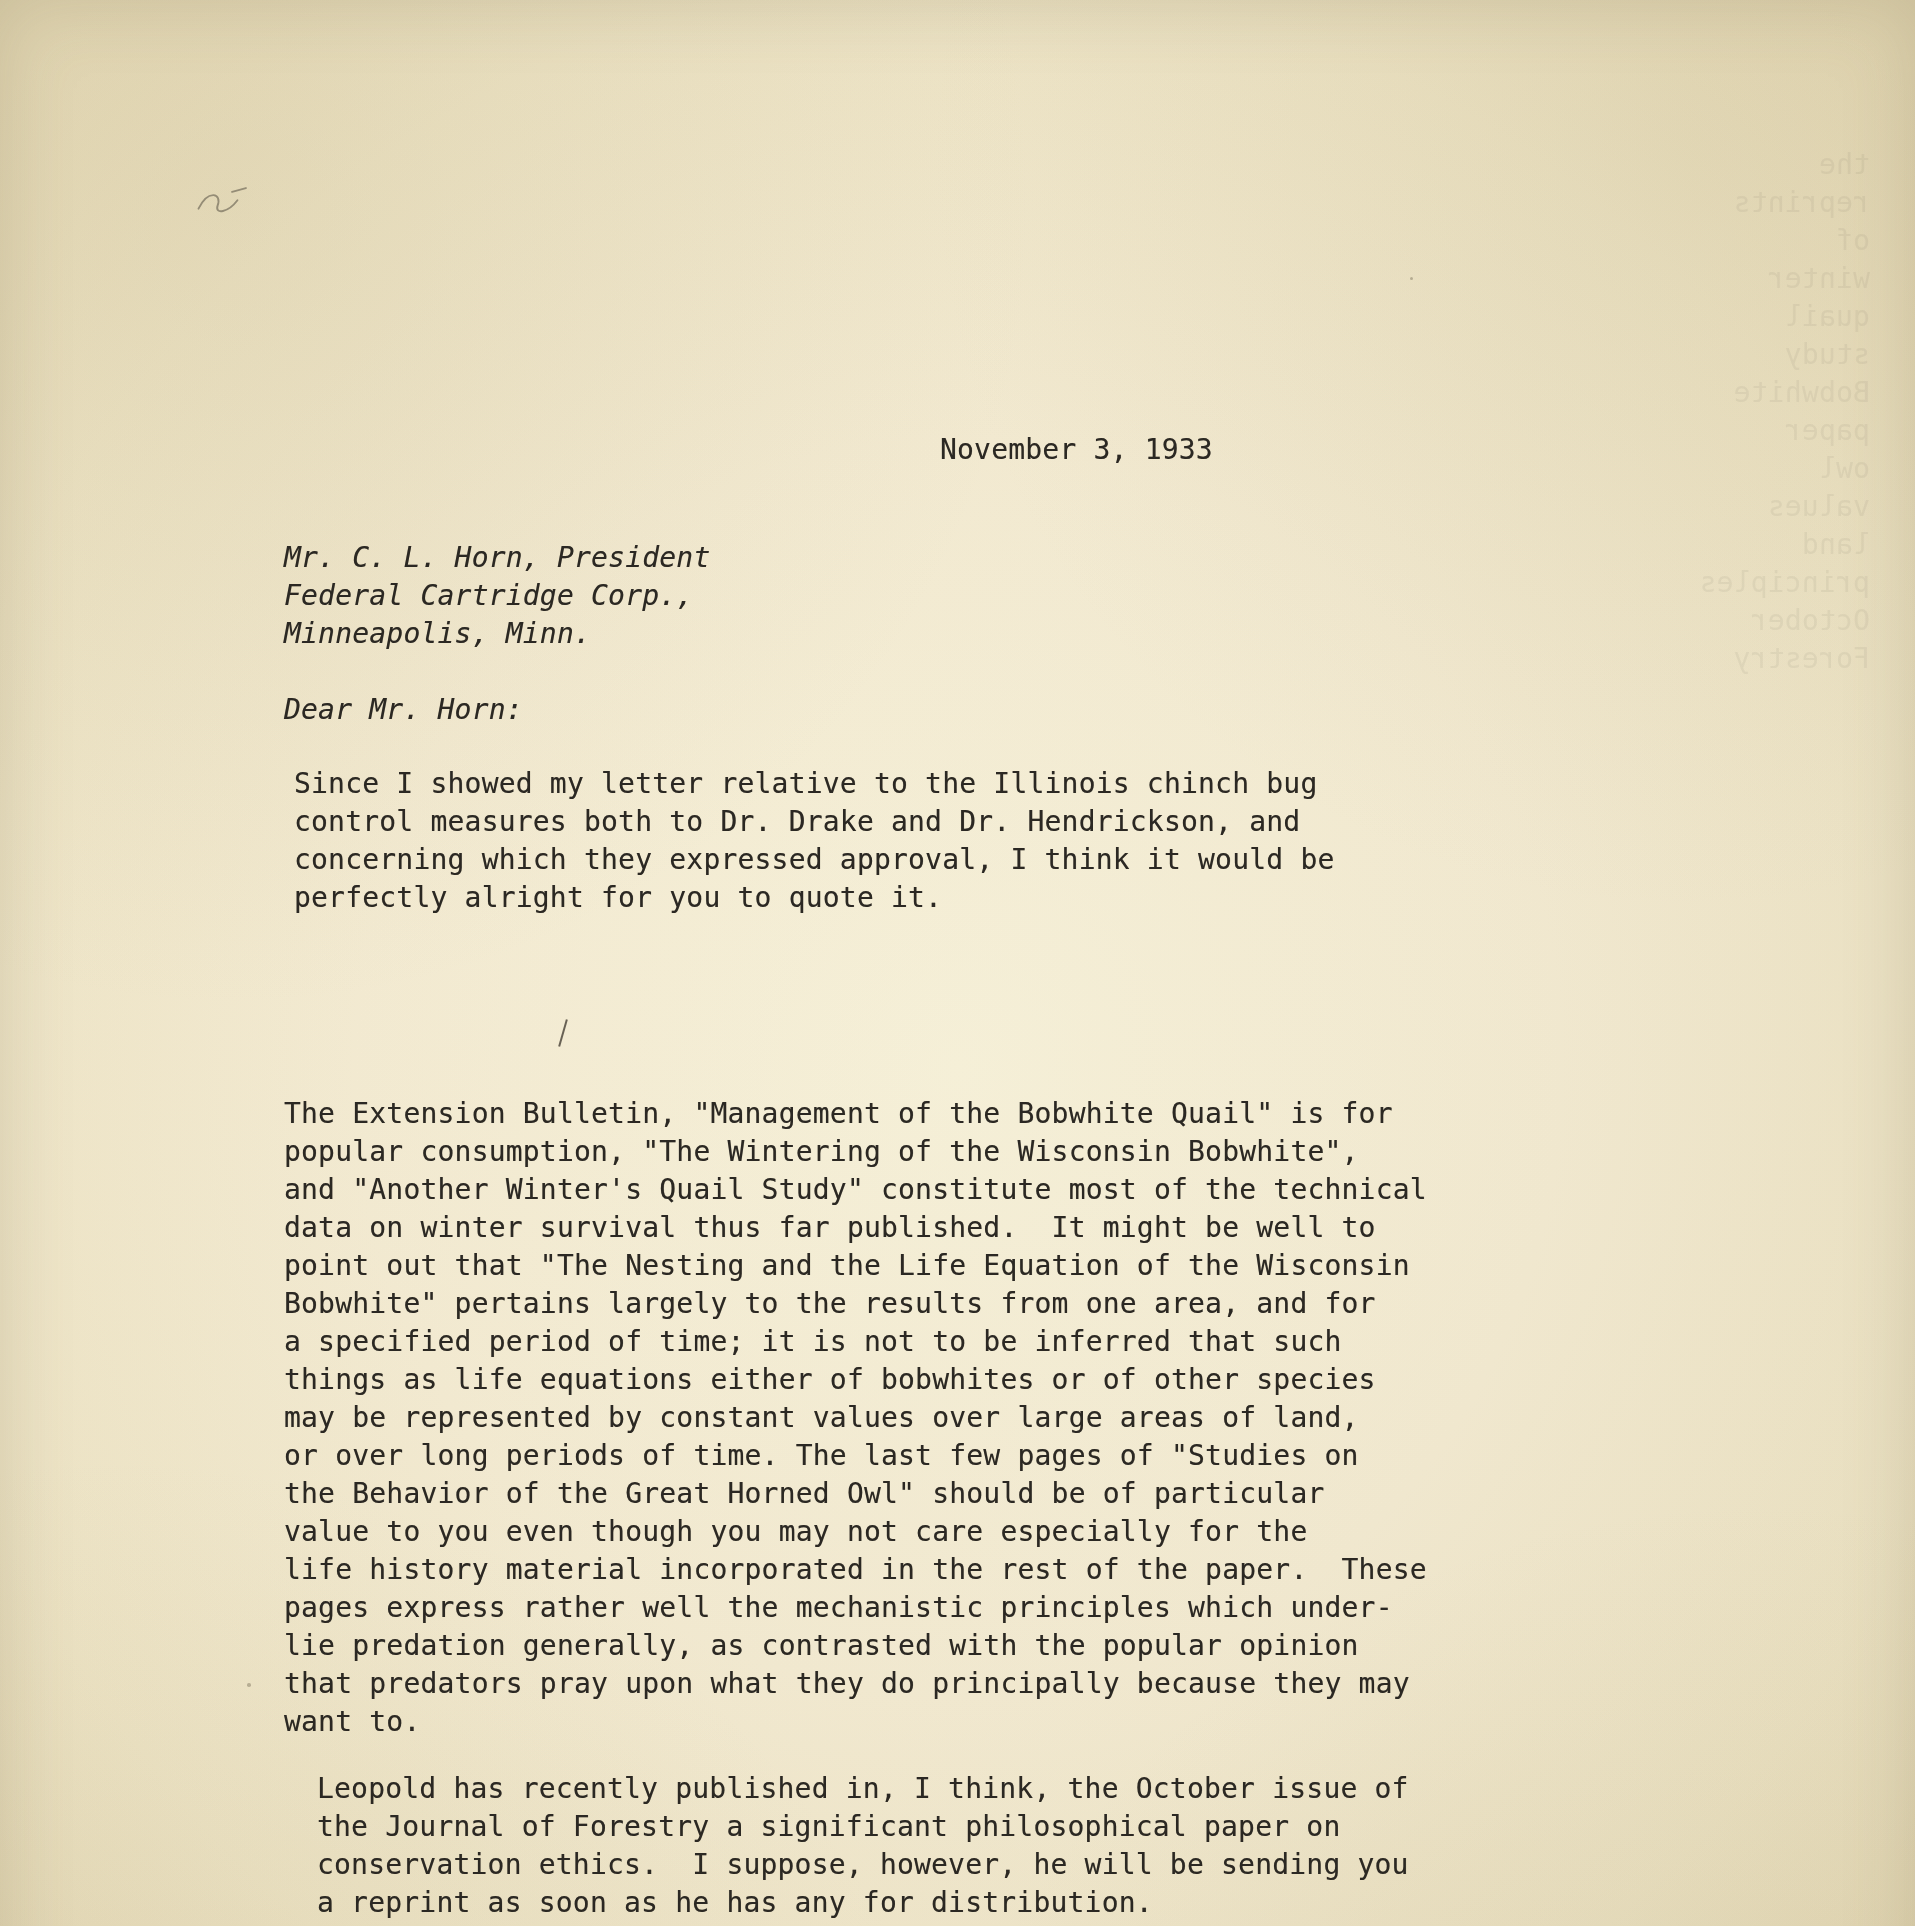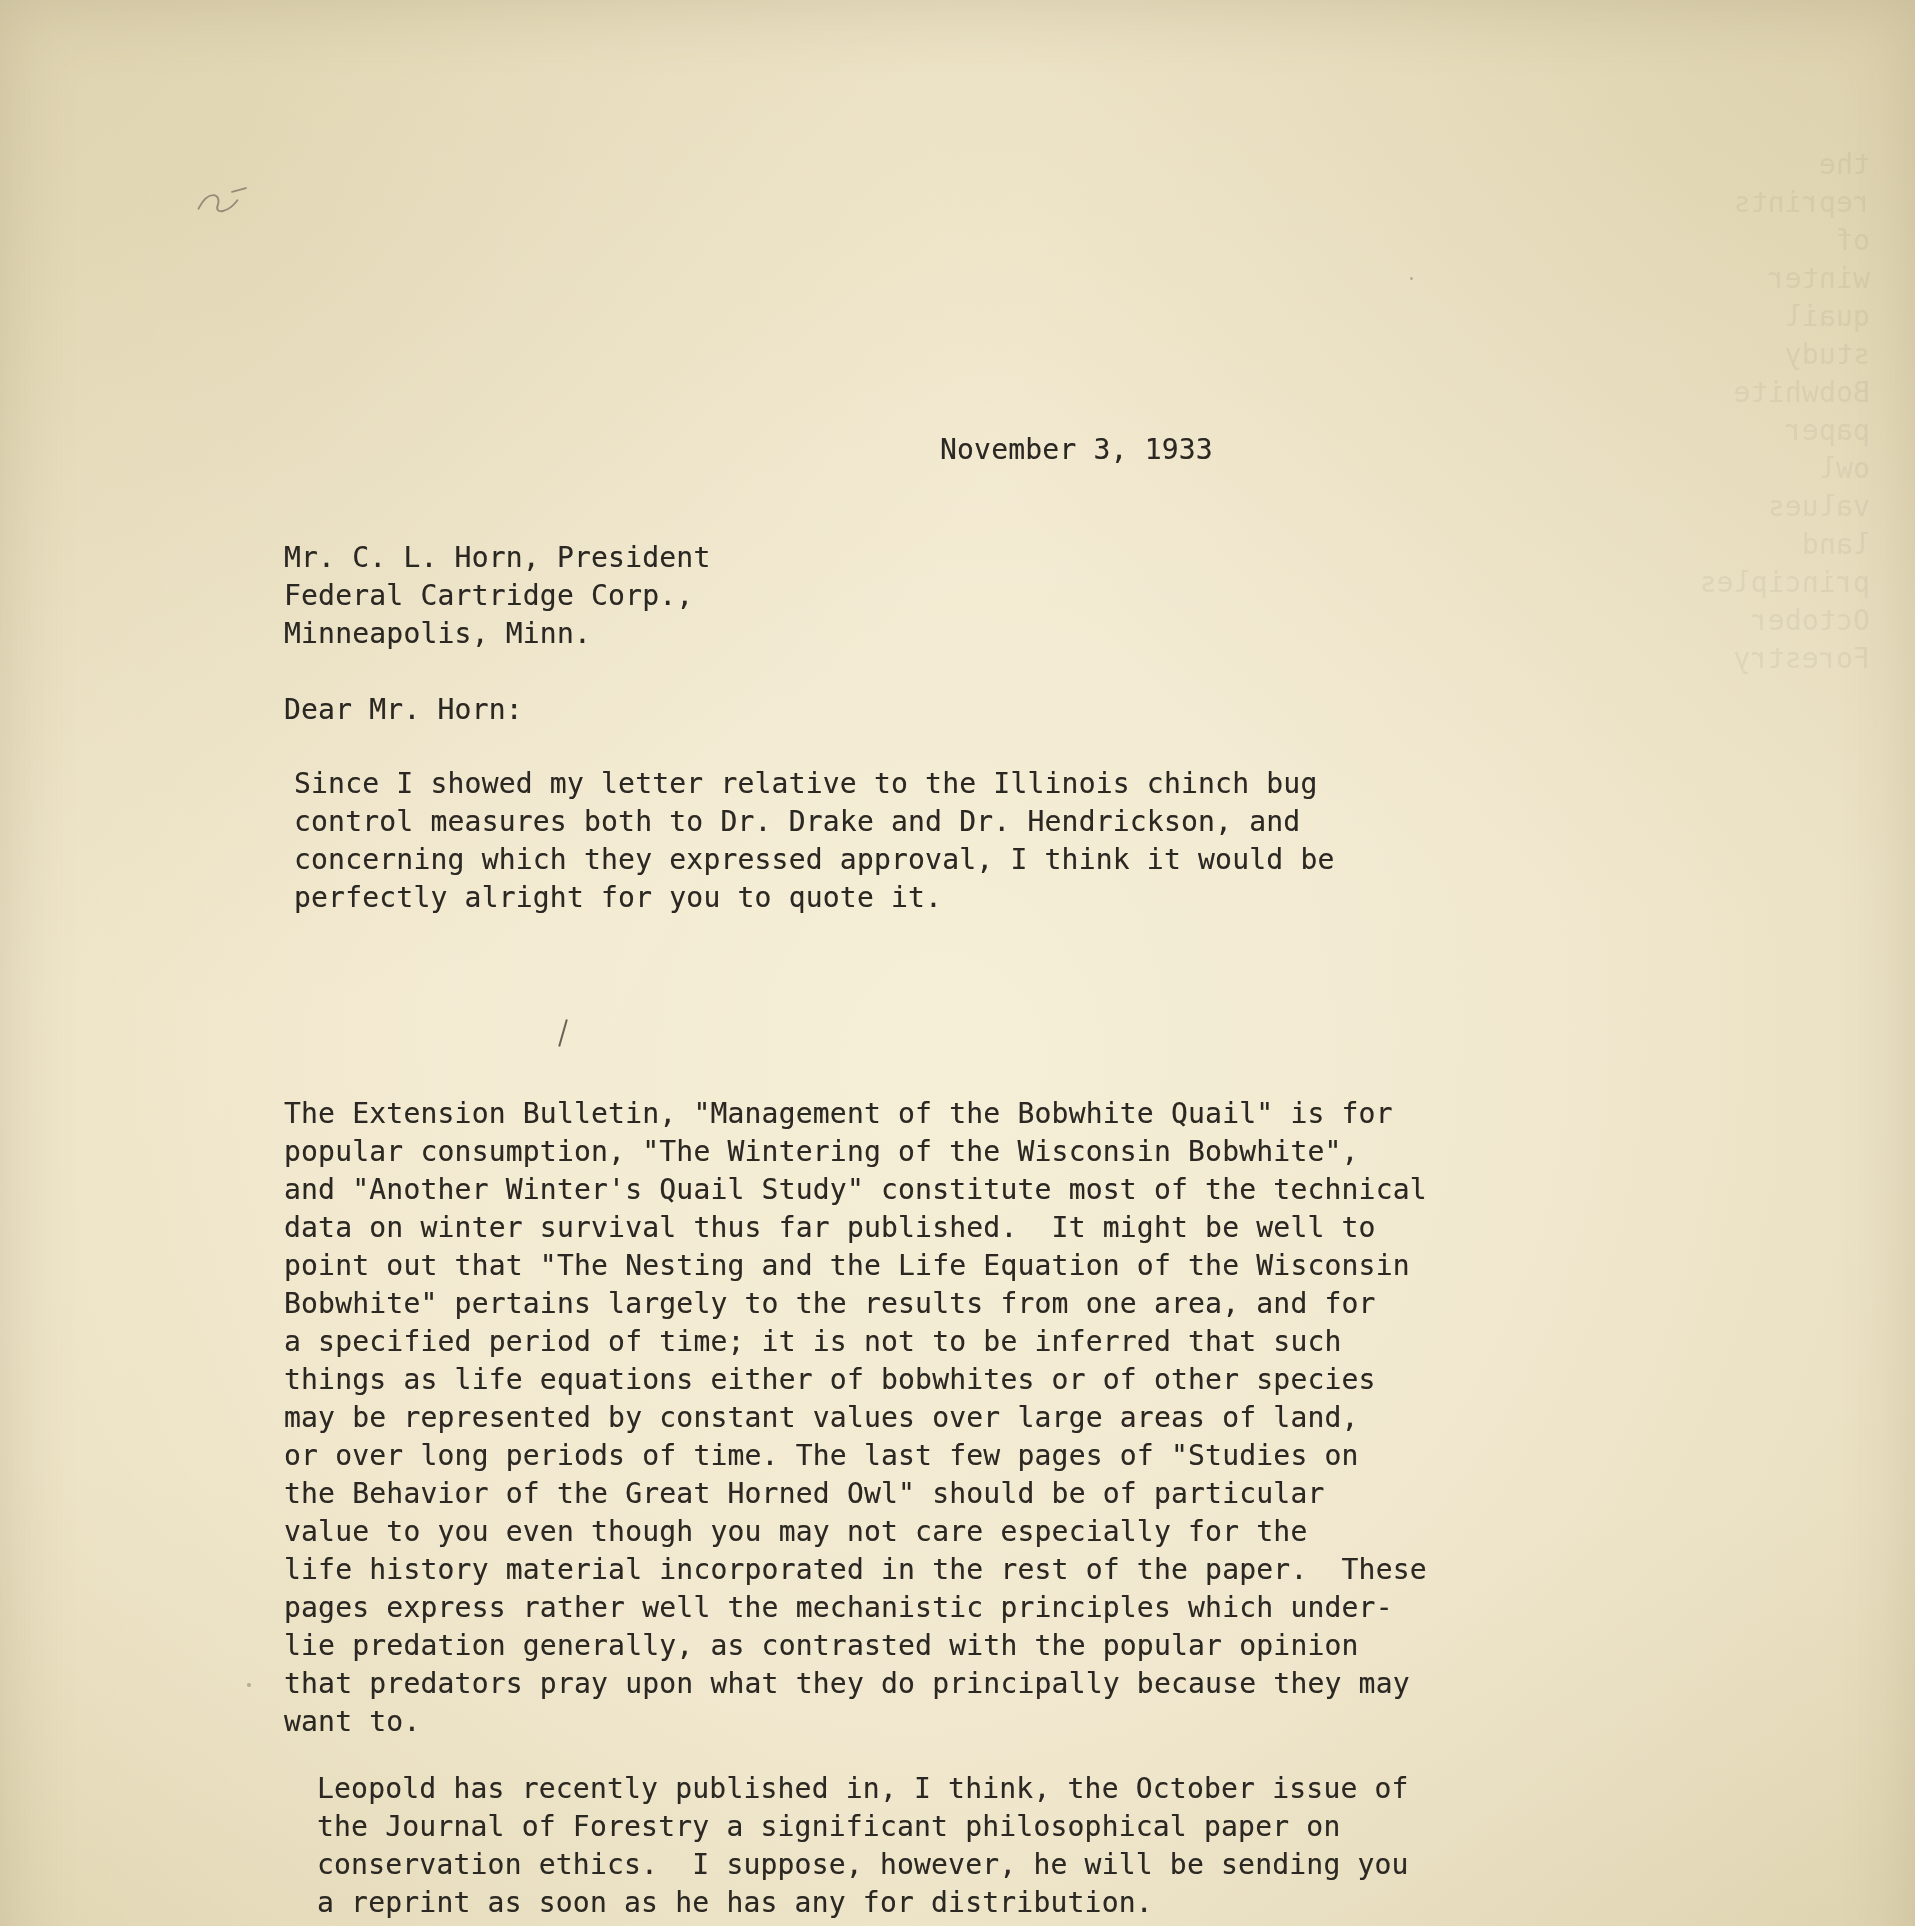--- a/index.html
+++ b/index.html
@@ -74,25 +74,27 @@
 
   .date {
     position: absolute;
     left: 940px;
     top: 431px;
   }
   .addressee {
     position: absolute;
     left: 284px;
     top: 539px;
+    font-style: italic;
   }
   .salutation {
     position: absolute;
     left: 284px;
     top: 691px;
+    font-style: italic;
   }
   .para1 { position: absolute; left: 294px; top: 765px; }
   .para2 { position: absolute; left: 284px; top: 948px; }
   .para3 { position: absolute; left: 284px; top: 1095px; }
   .para4 { position: absolute; left: 284px; top: 1770px; margin-left: 33px; }
 
   .strike-slash {
     position: absolute;
     left: 562px;
     top: 1019px;

